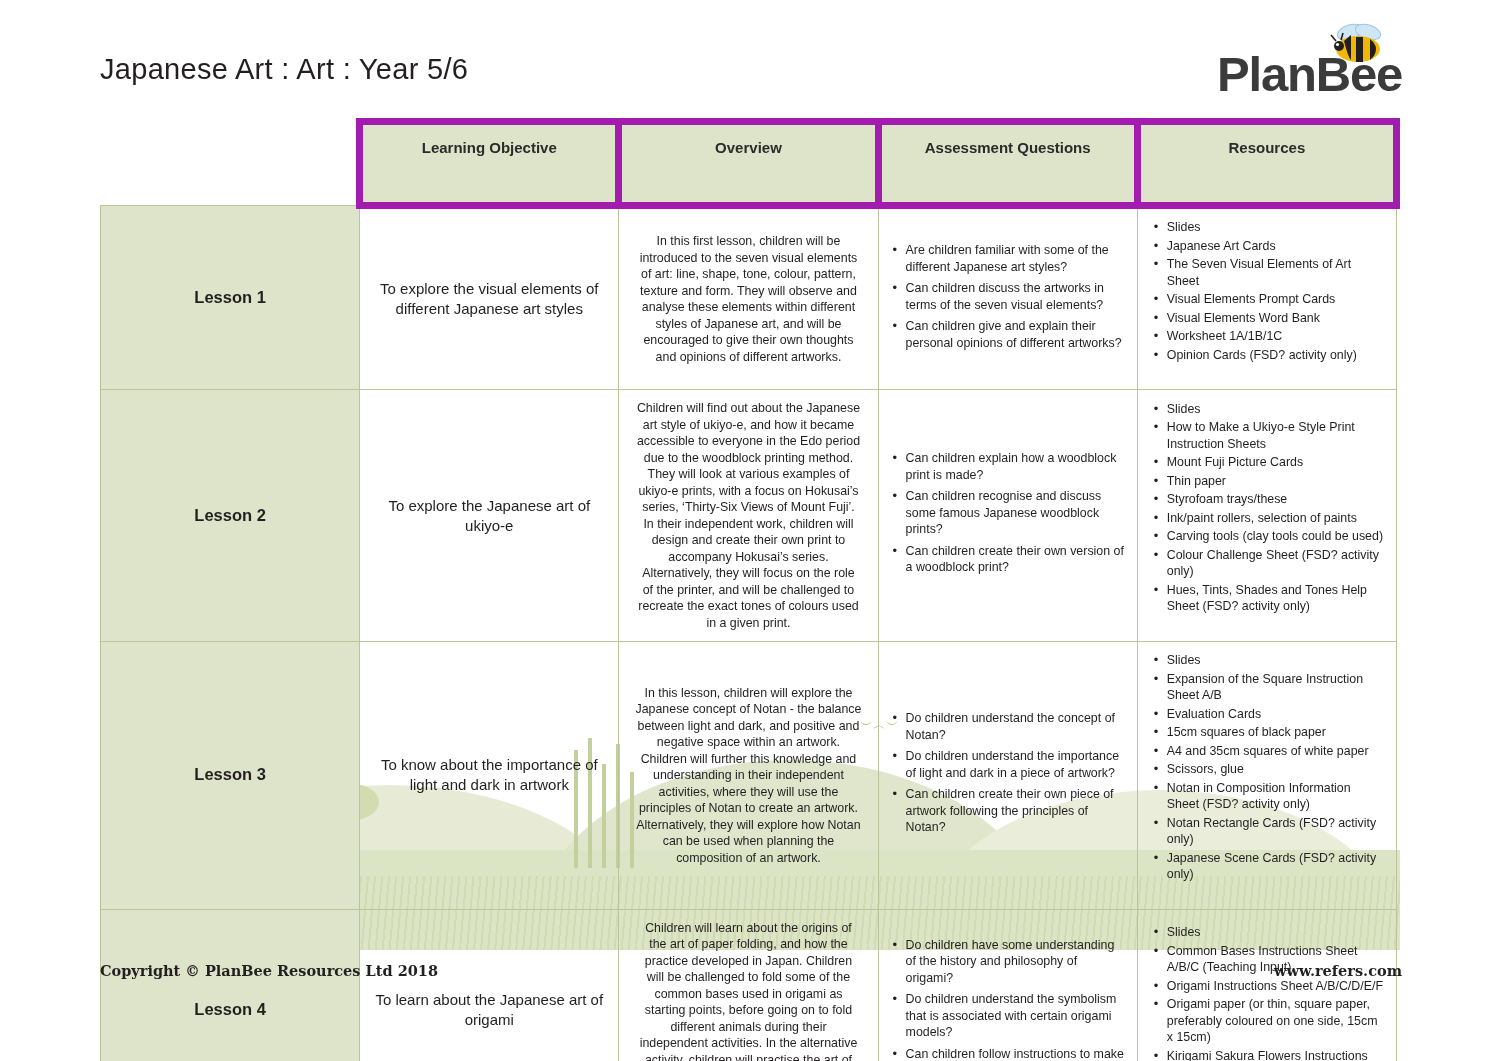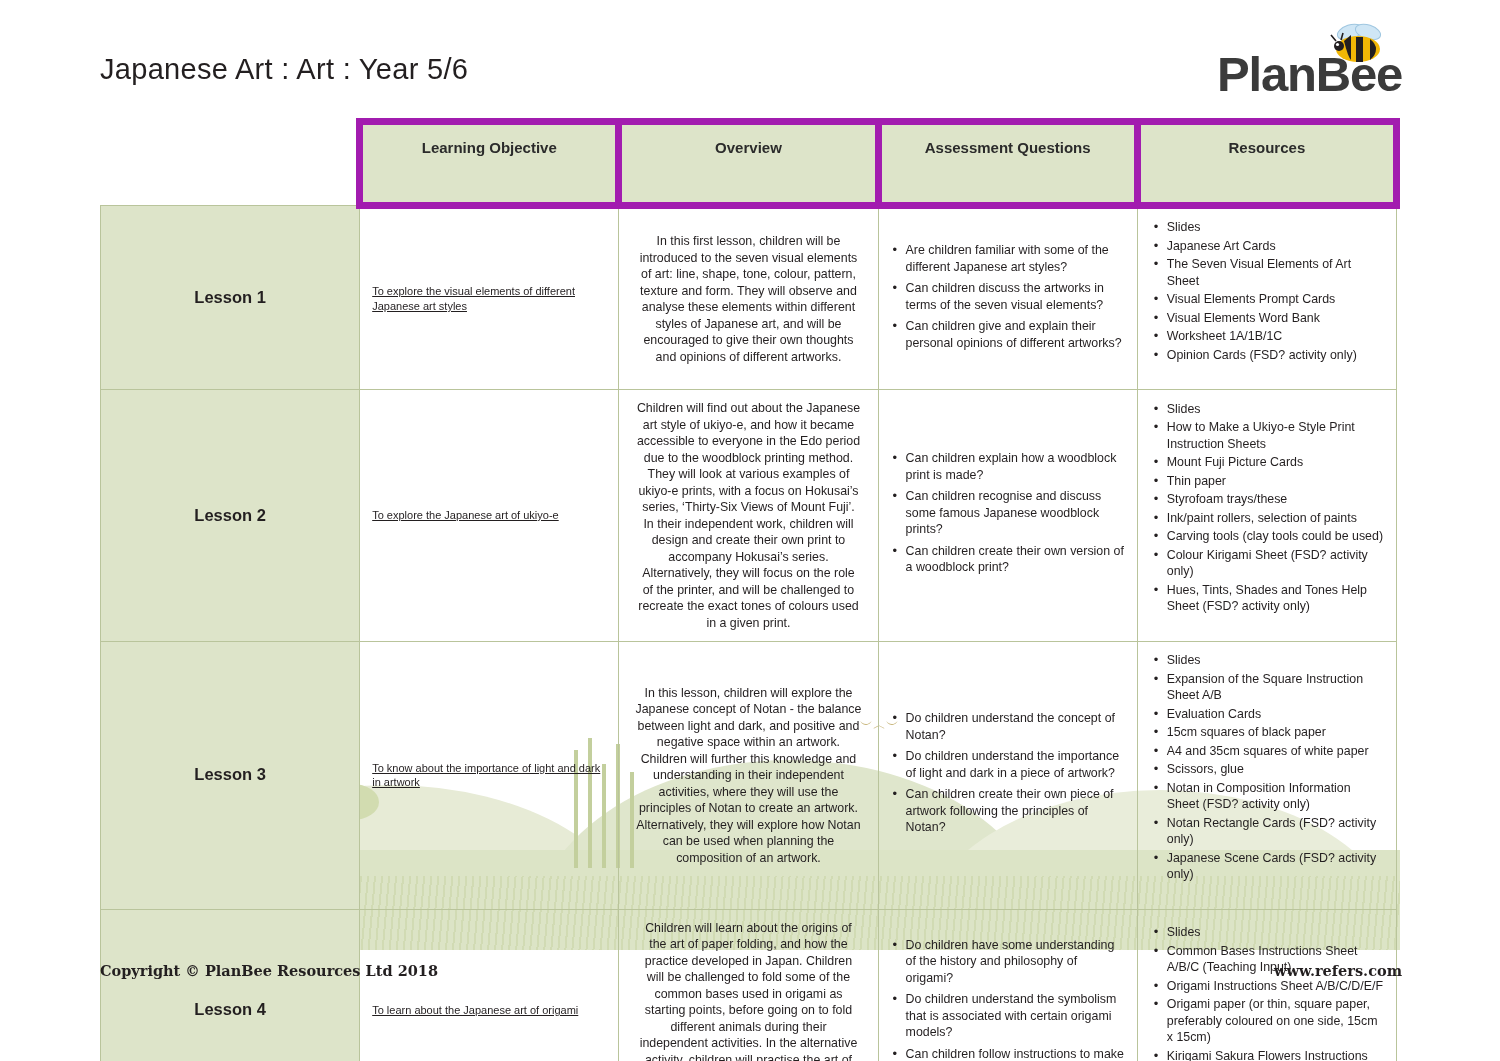--- a/index.html
+++ b/index.html
@@ -94,24 +94,23 @@
     background: rgba(255,255,255,0.0);
   }
   td.lesson {
     background: #dde4c9;
     text-align: center;
     font-weight: bold;
     font-size: 16.5px;
     width: 110px;
   }
   td.obj {
-    text-align: left;
-    font-size: 11px;
+    text-align: center;
+    font-size: 15px;
     width: 113px;
-    text-decoration: underline;
   }
   td.overview {
     text-align: center;
     width: 432px;
     padding: 10px 16px;
   }
   td.assess { width: 273px; padding: 10px 10px 10px 12px; }
   td.res    { width: 372px; padding: 10px 10px 24px 14px; }
 
   ul { margin: 0; padding: 0; list-style: none; }
@@ -229,21 +228,21 @@
         </td>
         <td class="res">
           <ul>
             <li>Slides</li>
             <li>How to Make a Ukiyo-e Style Print Instruction Sheets</li>
             <li>Mount Fuji Picture Cards</li>
             <li>Thin paper</li>
             <li>Styrofoam trays/these</li>
             <li>Ink/paint rollers, selection of paints</li>
             <li>Carving tools (clay tools could be used)</li>
-            <li>Colour Kirigami Sheet (FSD? activity only)</li>
+            <li>Colour Challenge Sheet (FSD? activity only)</li>
             <li>Hues, Tints, Shades and Tones Help Sheet (FSD? activity only)</li>
           </ul>
         </td>
       </tr>
       <tr>
         <td class="lesson">Lesson 3</td>
         <td class="obj">To know about the importance of light and dark in artwork</td>
         <td class="overview">In this lesson, children will explore the Japanese concept of Notan - the balance between light and dark, and positive and negative space within an artwork. Children will further this knowledge and understanding in their independent activities, where they will use the principles of Notan to create an artwork. Alternatively, they will explore how Notan can be used when planning the composition of an artwork.</td>
         <td class="assess">
           <ul class="assess">

